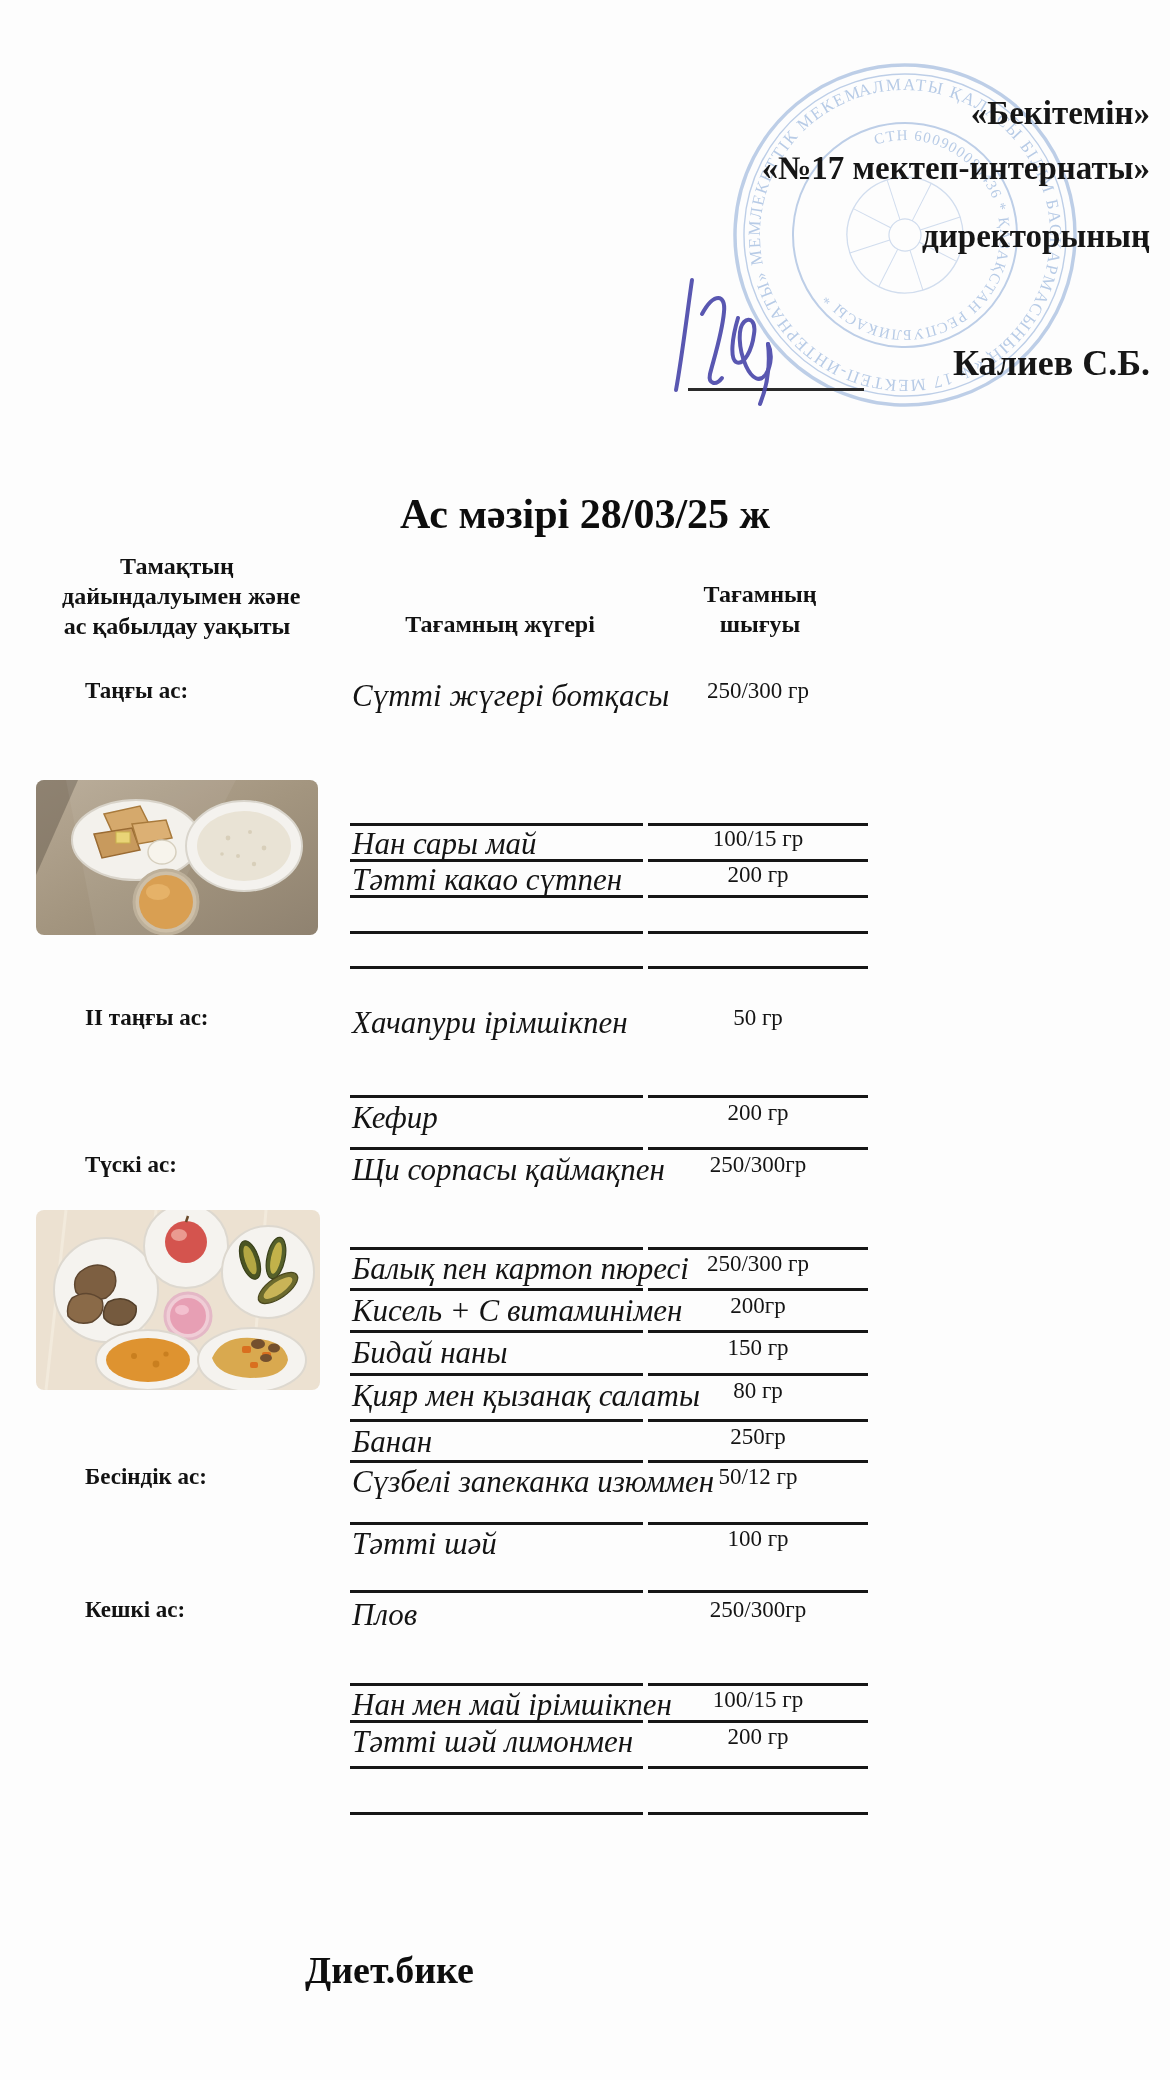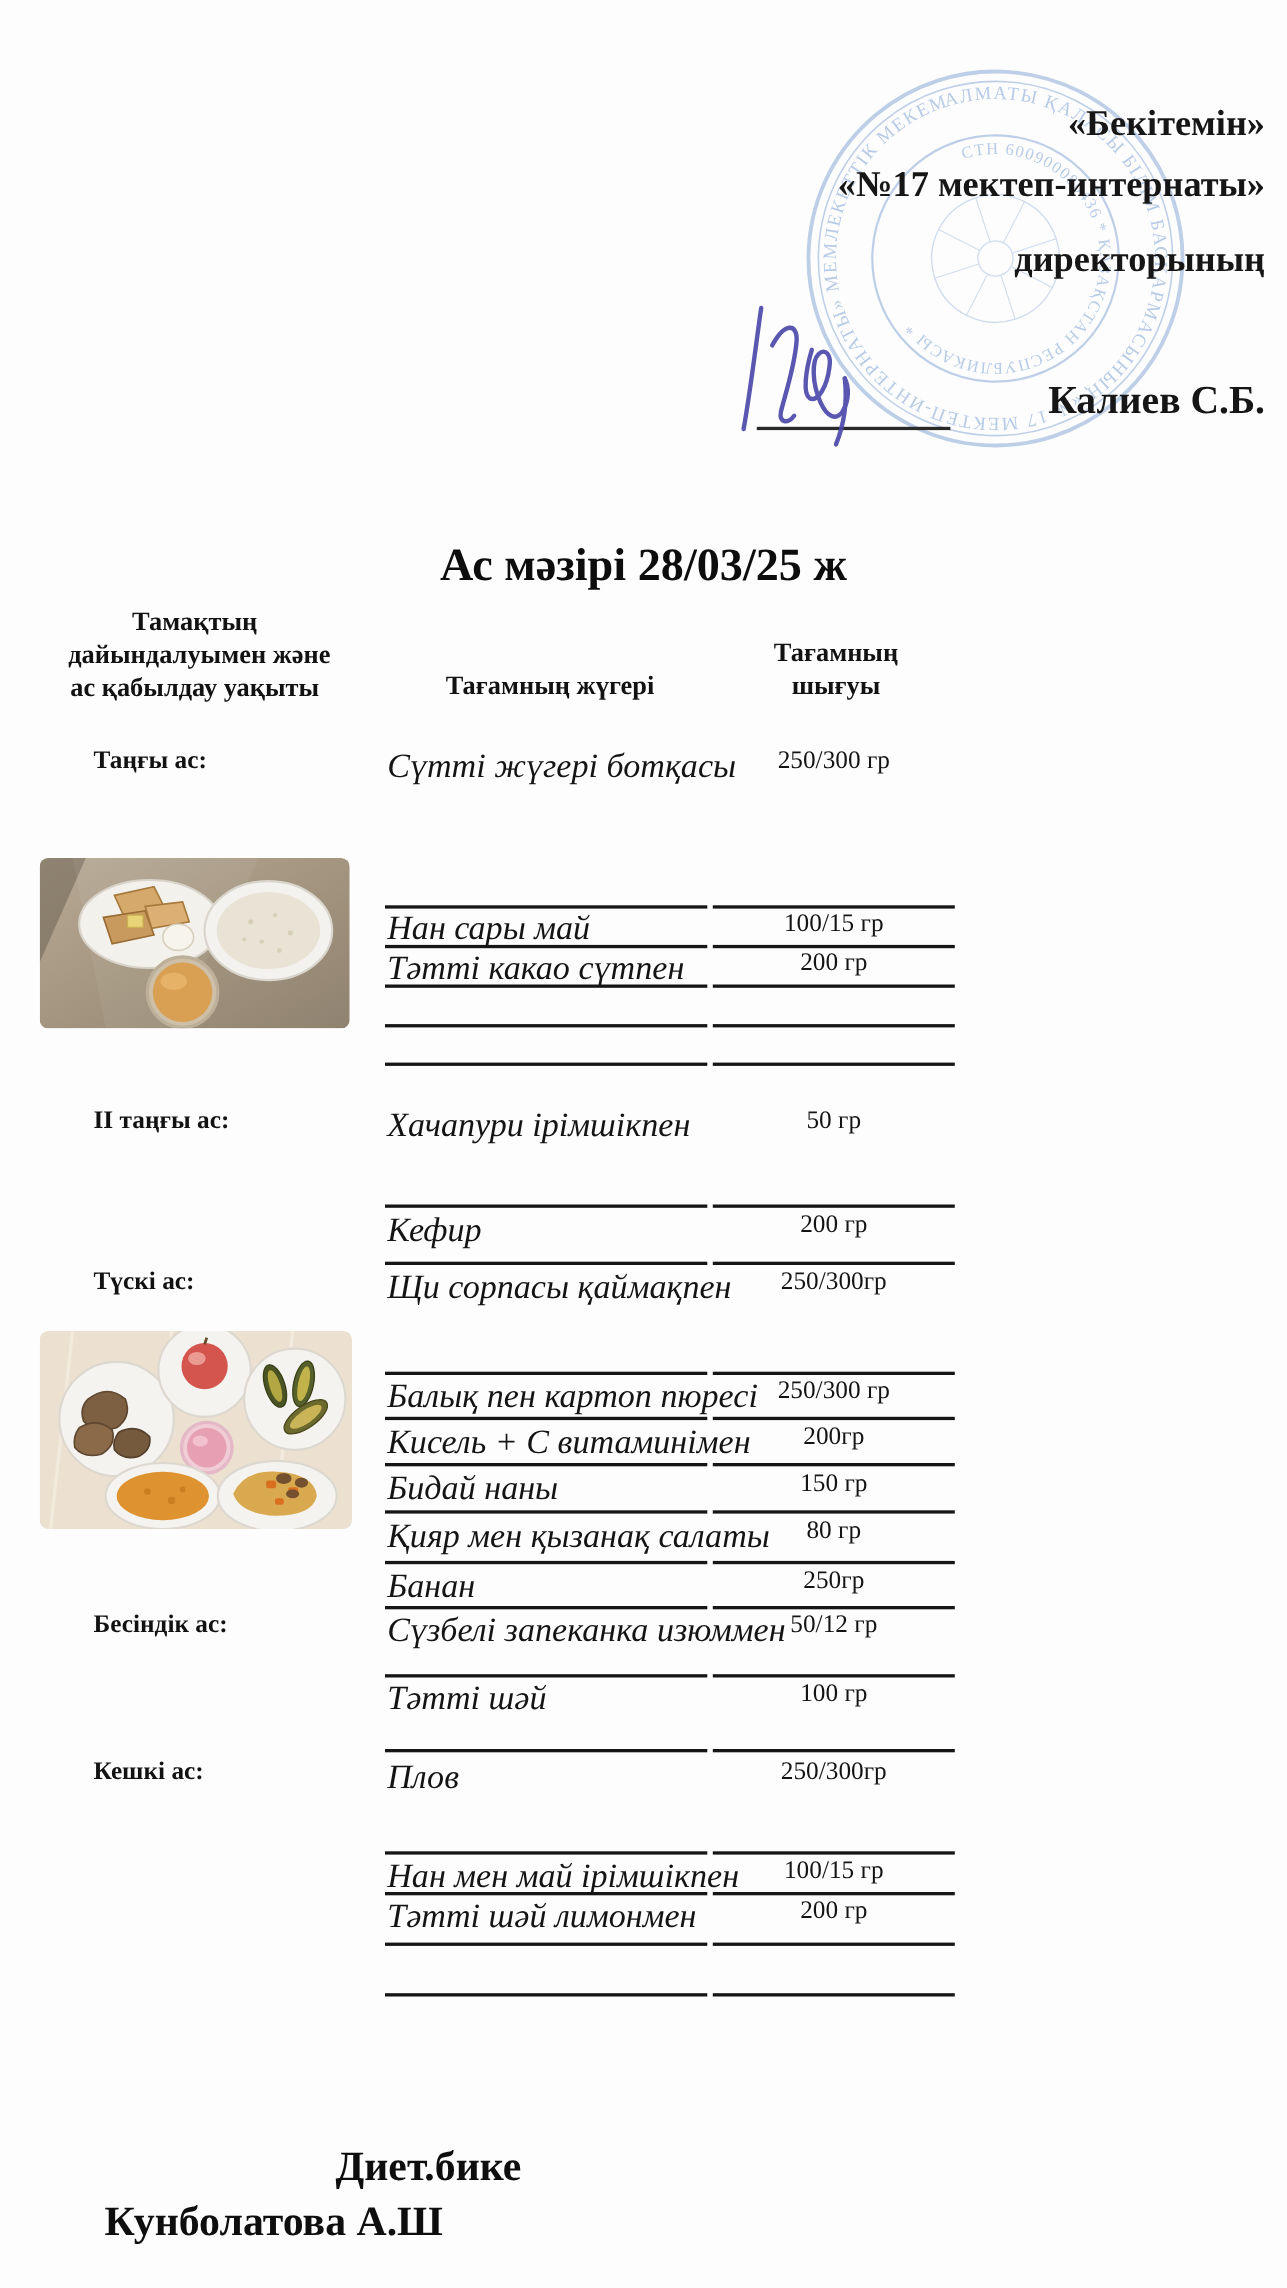--- a/index.html
+++ b/index.html
@@ -256,15 +256,14 @@
   <div class="dish" style="top:1597px;">Плов</div>
   <div class="portion" style="top:1597px;">250/300гр</div>
 
   <div class="dish" style="top:1687px;">Нан мен май ірімшікпен</div>
   <div class="portion" style="top:1687px;">100/15 гр</div>
 
   <div class="dish" style="top:1724px;">Тәтті шәй лимонмен</div>
   <div class="portion" style="top:1724px;">200 гр</div>
 
   <div class="footer-role">Диет.бике</div>
-  <div class="footer-name">Кунболатова А.Ш</div>
 
 </div>
 
 </body></html>

